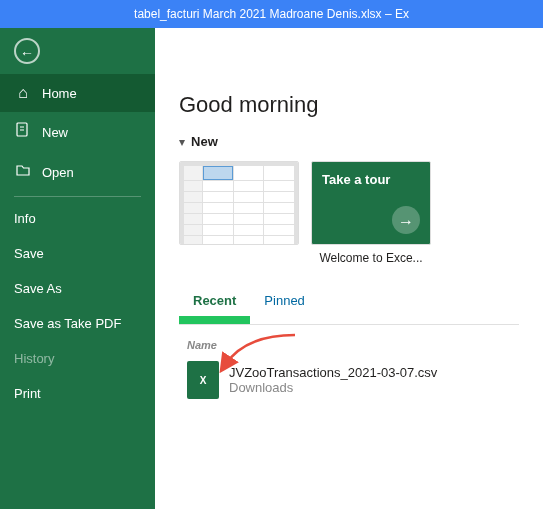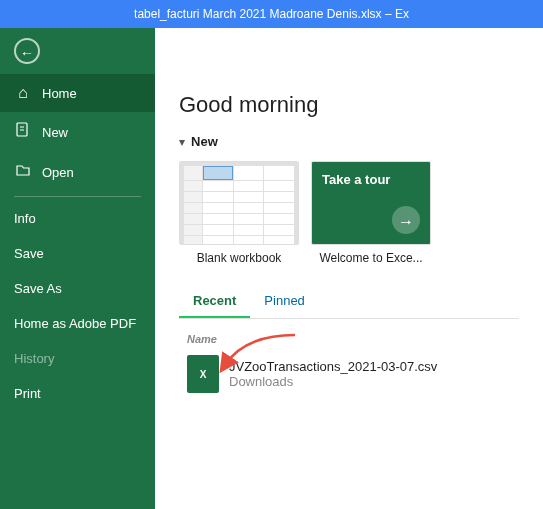--- a/index.html
+++ b/index.html
@@ -226,21 +226,21 @@
     .tab {
       padding: 8px 14px;
       font-size: 13px;
       cursor: pointer;
       color: #0369a1;
       border-bottom: 2px solid transparent;
     }
 
     .tab.active {
       color: #1e7145;
-      border-bottom: 2px solid #22c55e;
+      border-bottom: 8px solid #22c55e;
       font-weight: 600;
     }
 
     
     .recent-header-row {
       display: flex;
       padding: 4px 8px;
       font-size: 11px;
       color: #888;
       font-weight: 600;
@@ -350,21 +350,21 @@
 
     <div class="sidebar-text-item">
       <span>Save</span>
     </div>
 
     <div class="sidebar-text-item">
       <span>Save As</span>
     </div>
 
     <div class="sidebar-text-item">
-      <span>Home as Adobe PDF</span>
+      <span>Save as Take PDF</span>
     </div>
 
     <div class="sidebar-text-item disabled">
       <span>History</span>
     </div>
 
     <div class="sidebar-text-item">
       <span>Print</span>
     </div>
 
@@ -409,21 +409,20 @@
             <div class="cell header-col"></div>
               <div class="cell"></div>
               <div class="cell"></div>
               <div class="cell"></div>
             <div class="cell header-col"></div>
               <div class="cell"></div>
               <div class="cell"></div>
               <div class="cell"></div>
           </div>
         </div>
-        <span class="template-name">Blank workbook</span>
       </div>
 
       <div class="template-card">
         <div class="template-thumb tour-thumb">
           <span class="tour-thumb-text">Take a tour</span>
           <div class="tour-arrow-circle">→</div>
         </div>
         <span class="template-name">Welcome to Exce...</span>
       </div>
 

